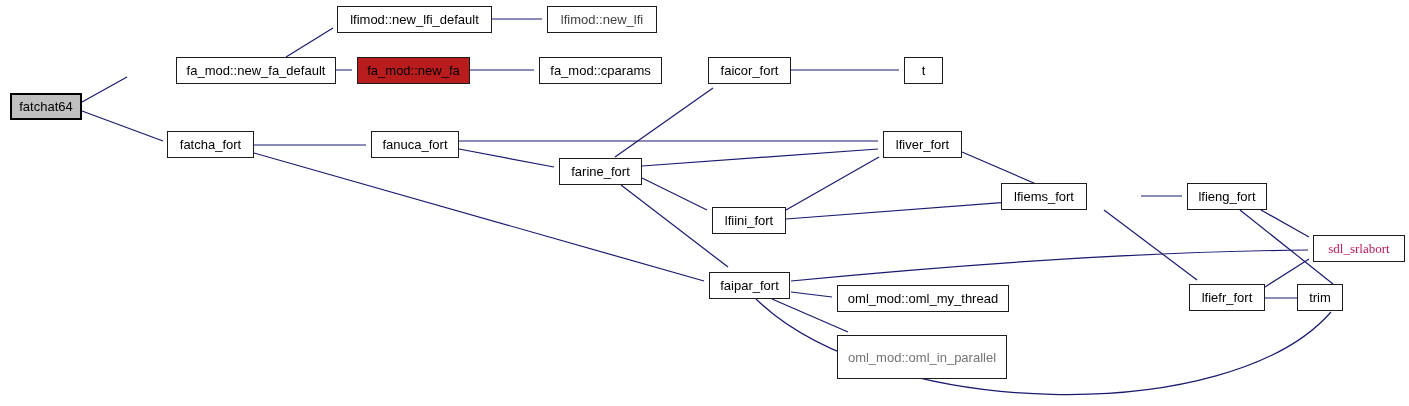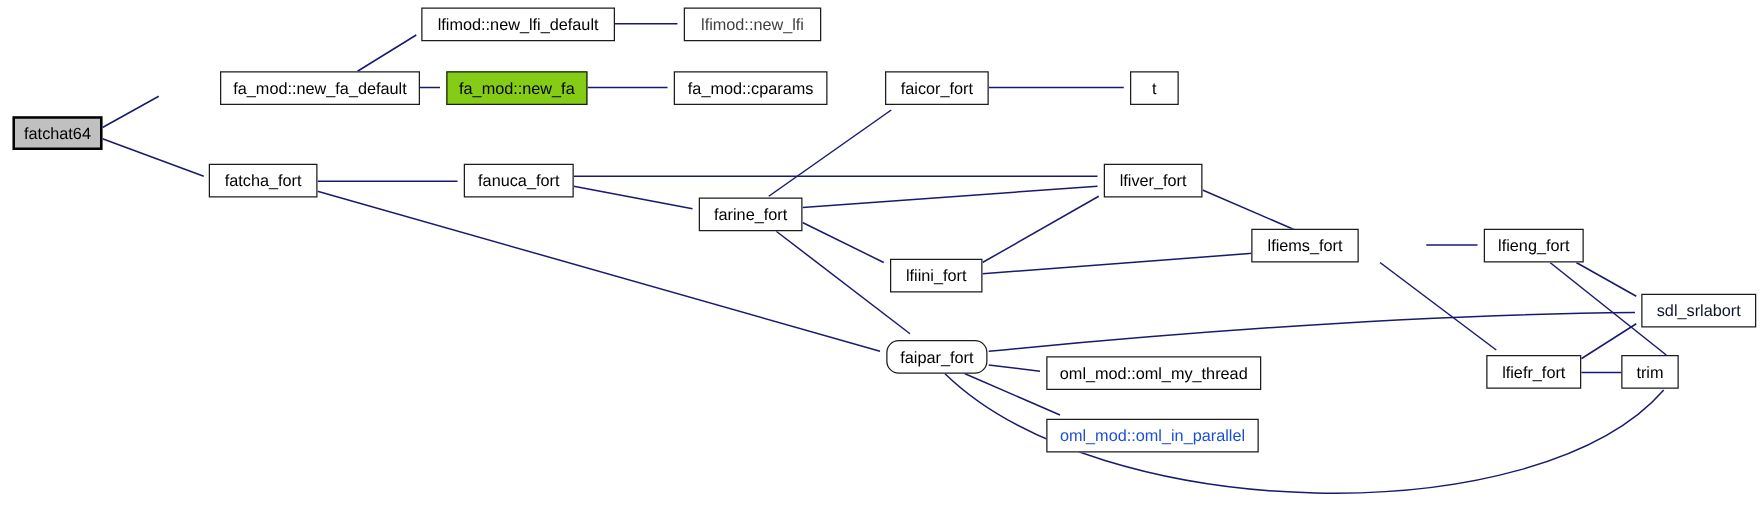--- a/index.html
+++ b/index.html
@@ -72,31 +72,31 @@
         <path d="M791,292 L832,297" stroke="#191970" marker-end="url(#arrow)"></path>
         <path d="M772,299 L848,332" stroke="#191970" marker-end="url(#arrow)"></path>
         <path d="M756,299 C880,420 1230,428 1331,312" stroke="#191970" marker-end="url(#arrow)"></path>
       </g>
   </svg>
   <div id="node-layer">
       <div class="node root" style="left: 10px; top: 93px; width: 72px; height: 27px; background: rgb(192, 192, 192); color: rgb(0, 0, 0);">fatchat64</div>
       <div class="node" style="left: 131px; top: 57px; width: 160px; height: 27px; background: rgb(255, 255, 255); color: rgb(0, 0, 0); margin-left: 45px;">fa_mod::new_fa_default</div>
       <div class="node" style="left: 337px; top: 6px; width: 155px; height: 27px; background: rgb(255, 255, 255); color: rgb(0, 0, 0);">lfimod::new_lfi_default</div>
       <div class="node" style="left: 547px; top: 6px; width: 110px; height: 27px; background: rgb(255, 255, 255); color: #404040;">lfimod::new_lfi</div>
-      <div class="node" style="left: 357px; top: 57px; width: 113px; height: 27px; background: #84cc16; color: rgb(0, 0, 0);">fa_mod::new_fa</div>
+      <div class="node" style="left: 357px; top: 57px; width: 113px; height: 27px; background: #b91c1c; color: rgb(0, 0, 0);">fa_mod::new_fa</div>
       <div class="node" style="left: 539px; top: 57px; width: 123px; height: 27px; background: rgb(255, 255, 255); color: rgb(0, 0, 0);">fa_mod::cparams</div>
       <div class="node" style="left: 708px; top: 57px; width: 83px; height: 27px; background: rgb(255, 255, 255); color: rgb(0, 0, 0);">faicor_fort</div>
       <div class="node" style="left: 904px; top: 57px; width: 39px; height: 27px; background: rgb(255, 255, 255); color: rgb(0, 0, 0);">t</div>
       <div class="node" style="left: 167px; top: 131px; width: 87px; height: 27px; background: rgb(255, 255, 255); color: rgb(0, 0, 0);">fatcha_fort</div>
       <div class="node" style="left: 371px; top: 131px; width: 88px; height: 27px; background: rgb(255, 255, 255); color: rgb(0, 0, 0);">fanuca_fort</div>
       <div class="node" style="left: 559px; top: 158px; width: 83px; height: 27px; background: rgb(255, 255, 255); color: rgb(0, 0, 0);">farine_fort</div>
       <div class="node" style="left: 883px; top: 131px; width: 79px; height: 27px; background: rgb(255, 255, 255); color: rgb(0, 0, 0); text-align: right;">lfiver_fort</div>
       <div class="node" style="left: 712px; top: 207px; width: 74px; height: 27px; background: rgb(255, 255, 255); color: rgb(0, 0, 0);">lfiini_fort</div>
       <div class="node" style="left: 1001px; top: 183px; width: 86px; height: 27px; background: rgb(255, 255, 255); color: #000000;">lfiems_fort</div>
       <div class="node" style="left: 1187px; top: 183px; width: 80px; height: 27px; background: rgb(255, 255, 255); color: rgb(0, 0, 0);">lfieng_fort</div>
-      <div class="node" style="left: 1313px; top: 235px; width: 92px; height: 27px; background: rgb(255, 255, 255); color: #0f172a;">sdl_srlabort</div>
-      <div class="node" style="left: 709px; top: 272px; width: 81px; height: 27px; background: rgb(255, 255, 255); color: rgb(0, 0, 0); border-radius: 10px;">faipar_fort</div>
+      <div class="node" style="left: 1313px; top: 235px; width: 92px; height: 27px; background: rgb(255, 255, 255); color: #be185d; font-family: Liberation Serif, serif;">sdl_srlabort</div>
+      <div class="node" style="left: 709px; top: 272px; width: 81px; height: 27px; background: rgb(255, 255, 255); color: rgb(0, 0, 0);">faipar_fort</div>
       <div class="node" style="left: 837px; top: 285px; width: 172px; height: 27px; background: rgb(255, 255, 255); color: rgb(0, 0, 0); text-align: center;">oml_mod::oml_my_thread</div>
-      <div class="node" style="left: 837px; top: 335px; width: 170px; height: 27px; background: rgb(255, 255, 255); color: #1d4ed8;">oml_mod::oml_in_parallel</div>
+      <div class="node" style="left: 837px; top: 335px; width: 170px; height: 44px; background: rgb(255, 255, 255); color: #737373;">oml_mod::oml_in_parallel</div>
       <div class="node" style="left: 1189px; top: 284px; width: 76px; height: 27px; background: rgb(255, 255, 255); color: rgb(0, 0, 0);">lfiefr_fort</div>
       <div class="node" style="left: 1297px; top: 284px; width: 46px; height: 27px; background: rgb(255, 255, 255); color: rgb(0, 0, 0);">trim</div>
     </div>
 </div>
 
 </body></html>

